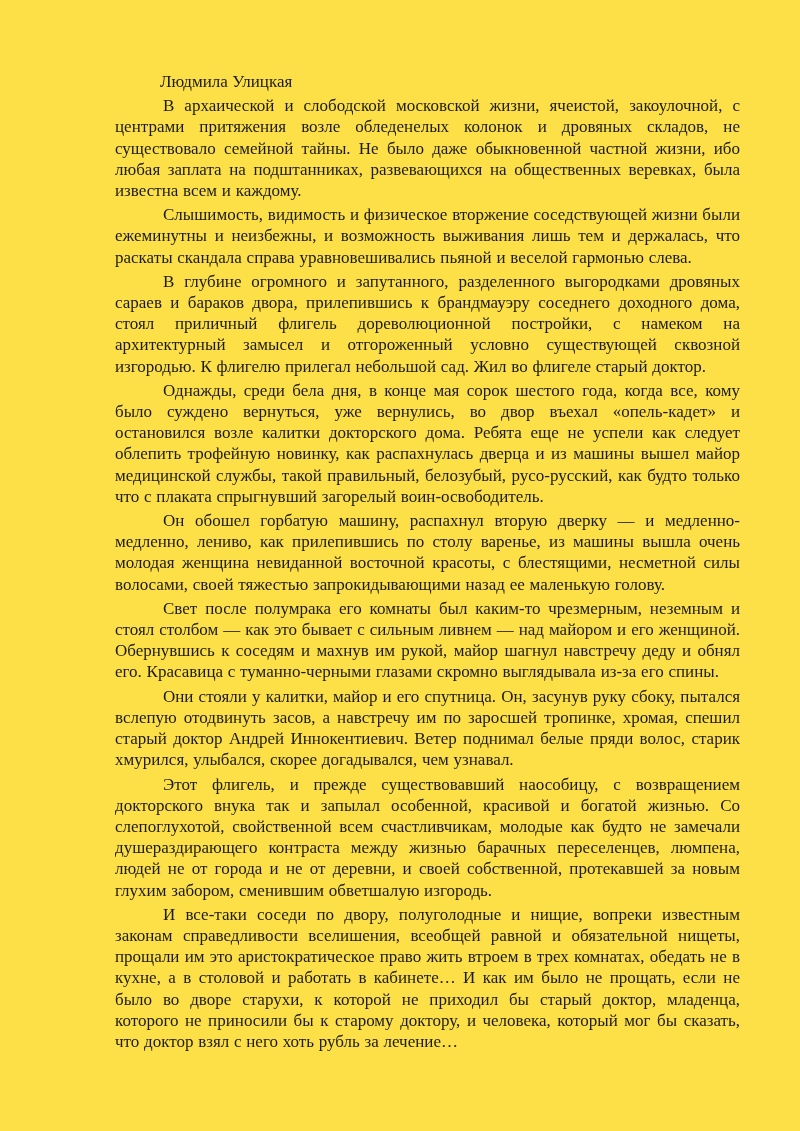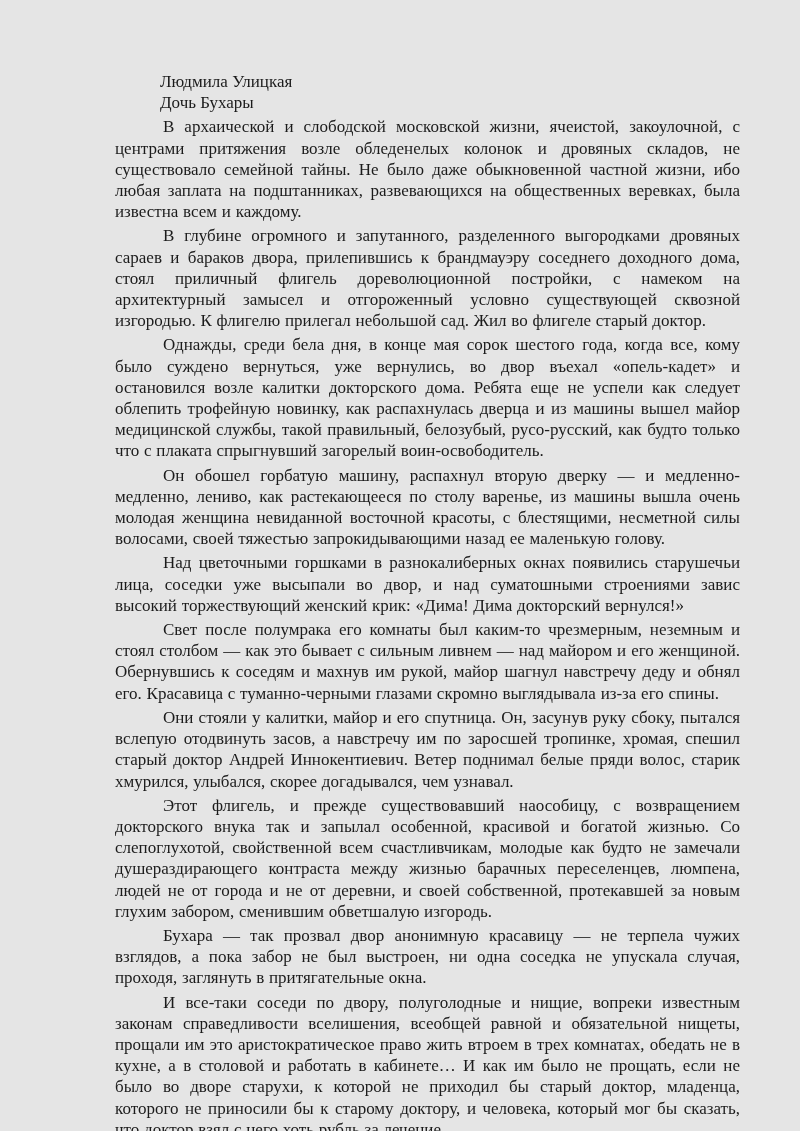--- a/index.html
+++ b/index.html
@@ -12,21 +12,21 @@
     height: 1131px;
     overflow: hidden;
     font-family: "Liberation Serif", "DejaVu Serif", serif;
     color: #1b1b1b;
   }
   .page {
     box-sizing: border-box;
     width: 800px;
     height: 1131px;
     padding: 71px 57px 40px 112px; 
-    background: #e5e5e5;
+    background: #fde047;
   }
   .byline, .story-title {
     font-size: 17px;
     line-height: 21.2px;
     text-indent: 48px;
     white-space: nowrap;
   }
   .story-body p.para {
     margin: 3px;
     font-size: 17px;
@@ -34,26 +34,24 @@
     text-align: justify;
     text-indent: 48px;
     word-spacing: 0.5px;
   }
 </style>
 </head>
 <body>
 
 <div class="page">
   <div class="byline">Людмила Улицкая</div>
-  <div class="story-title">Дочь Бухары</div>
   <div class="story-body">
       <p class="para">В архаической и слободской московской жизни, ячеистой, закоулочной, с центрами притяжения возле обледенелых колонок и дровяных складов, не существовало семейной тайны. Не было даже обыкновенной частной жизни, ибо любая заплата на подштанниках, развевающихся на общественных веревках, была известна всем и каждому.</p>
+      <p class="para">Слышимость, видимость и физическое вторжение соседствующей жизни были ежеминутны и неизбежны, и возможность выживания лишь тем и держалась, что раскаты скандала справа уравновешивались пьяной и веселой гармонью слева.</p>
       <p class="para">В глубине огромного и запутанного, разделенного выгородками дровяных сараев и бараков двора, прилепившись к брандмауэру соседнего доходного дома, стоял приличный флигель дореволюционной постройки, с намеком на архитектурный замысел и отгороженный условно существующей сквозной изгородью. К флигелю прилегал небольшой сад. Жил во флигеле старый доктор.</p>
       <p class="para">Однажды, среди бела дня, в конце мая сорок шестого года, когда все, кому было суждено вернуться, уже вернулись, во двор въехал «опель-кадет» и остановился возле калитки докторского дома. Ребята еще не успели как следует облепить трофейную новинку, как распахнулась дверца и из машины вышел майор медицинской службы, такой правильный, белозубый, русо-русский, как будто только что с плаката спрыгнувший загорелый воин-освободитель.</p>
-      <p class="para">Он обошел горбатую машину, распахнул вторую дверку — и медленно-медленно, лениво, как растекающееся по столу варенье, из машины вышла очень молодая женщина невиданной восточной красоты, с блестящими, несметной силы волосами, своей тяжестью запрокидывающими назад ее маленькую голову.</p>
-      <p class="para">Над цветочными горшками в разнокалиберных окнах появились старушечьи лица, соседки уже высыпали во двор, и над суматошными строениями завис высокий торжествующий женский крик: «Дима! Дима докторский вернулся!»</p>
+      <p class="para">Он обошел горбатую машину, распахнул вторую дверку — и медленно-медленно, лениво, как прилепившись по столу варенье, из машины вышла очень молодая женщина невиданной восточной красоты, с блестящими, несметной силы волосами, своей тяжестью запрокидывающими назад ее маленькую голову.</p>
       <p class="para">Свет после полумрака его комнаты был каким-то чрезмерным, неземным и стоял столбом — как это бывает с сильным ливнем — над майором и его женщиной. Обернувшись к соседям и махнув им рукой, майор шагнул навстречу деду и обнял его. Красавица с туманно-черными глазами скромно выглядывала из-за его спины.</p>
       <p class="para">Они стояли у калитки, майор и его спутница. Он, засунув руку сбоку, пытался вслепую отодвинуть засов, а навстречу им по заросшей тропинке, хромая, спешил старый доктор Андрей Иннокентиевич. Ветер поднимал белые пряди волос, старик хмурился, улыбался, скорее догадывался, чем узнавал.</p>
       <p class="para">Этот флигель, и прежде существовавший наособицу, с возвращением докторского внука так и запылал особенной, красивой и богатой жизнью. Со слепоглухотой, свойственной всем счастливчикам, молодые как будто не замечали душераздирающего контраста между жизнью барачных переселенцев, люмпена, людей не от города и не от деревни, и своей собственной, протекавшей за новым глухим забором, сменившим обветшалую изгородь.</p>
-      <p class="para">Бухара — так прозвал двор анонимную красавицу — не терпела чужих взглядов, а пока забор не был выстроен, ни одна соседка не упускала случая, проходя, заглянуть в притягательные окна.</p>
       <p class="para">И все-таки соседи по двору, полуголодные и нищие, вопреки известным законам справедливости вселишения, всеобщей равной и обязательной нищеты, прощали им это аристократическое право жить втроем в трех комнатах, обедать не в кухне, а в столовой и работать в кабинете… И как им было не прощать, если не было во дворе старухи, к которой не приходил бы старый доктор, младенца, которого не приносили бы к старому доктору, и человека, который мог бы сказать, что доктор взял с него хоть рубль за лечение…</p>
     </div>
 </div>
 
 </body></html>

